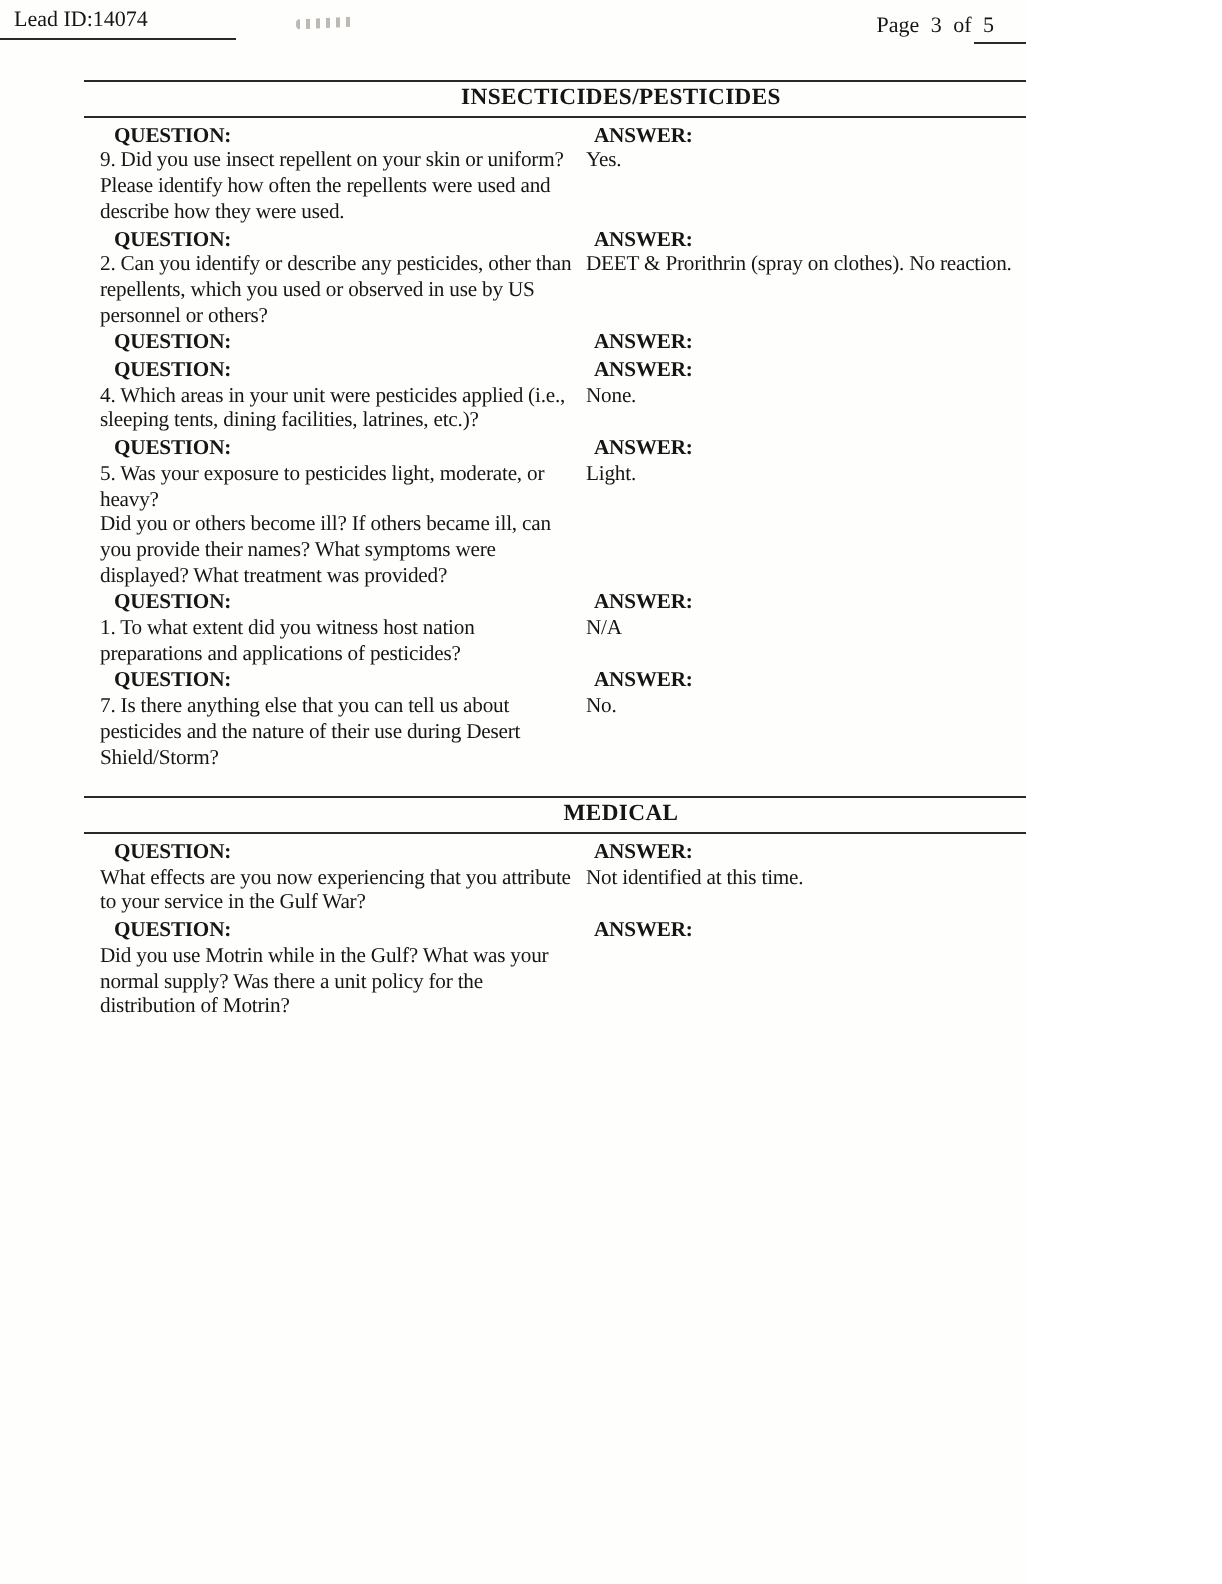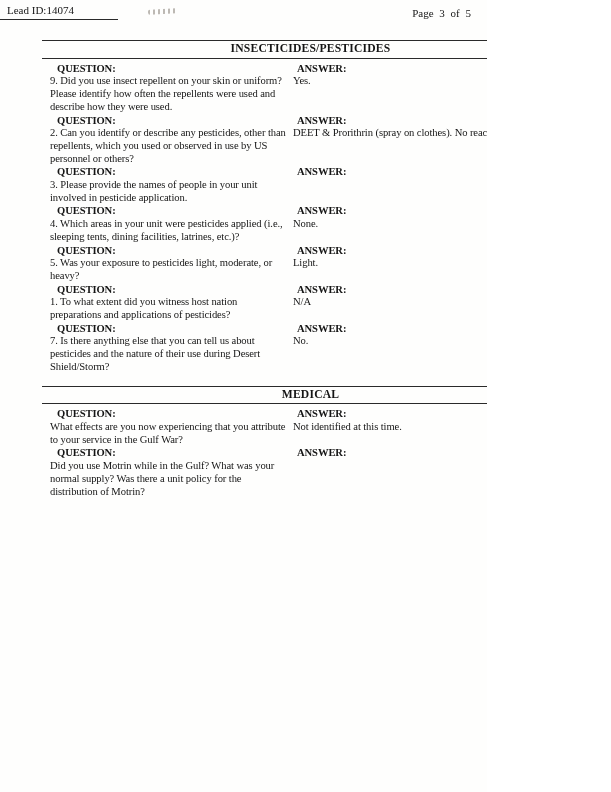--- a/index.html
+++ b/index.html
@@ -4,20 +4,21 @@
 <style>
   html, body { margin: 0; padding: 0; background: #ffffff; }
   .page {
     position: relative;
     width: 487px;
     height: 792px;
     background: #fefefdf5;
     font-family: "Liberation Serif", "DejaVu Serif", serif;
     color: #151515;
     overflow: hidden;
+    padding-left: 26px;
   }
   .header-left {
     position: absolute; left: 7px; top: 4px;
     font-size: 11px;
   }
   .header-right {
     position: absolute; right: 16px; top: 7px;
     font-size: 11px;
     word-spacing: 3px;
   }
@@ -99,21 +100,20 @@
           </div>
           <div class="a-col">
             <div class="a-label">ANSWER:</div>
             <div class="a-text">DEET &amp; Prorithrin (spray on clothes).  No reaction.</div>
           </div>
         </div>
 
         <div class="qa">
           <div class="q-col">
             <div class="q-label">QUESTION:</div>
-            <div class="q-text">3. Please provide the names of people in your unit involved in pesticide application.</div>
           </div>
           <div class="a-col">
             <div class="a-label">ANSWER:</div>
             <div class="a-text"></div>
           </div>
         </div>
 
         <div class="qa">
           <div class="q-col">
             <div class="q-label">QUESTION:</div>
@@ -122,20 +122,21 @@
           <div class="a-col">
             <div class="a-label">ANSWER:</div>
             <div class="a-text">None.</div>
           </div>
         </div>
 
         <div class="qa">
           <div class="q-col">
             <div class="q-label">QUESTION:</div>
             <div class="q-text">5. Was your exposure to pesticides light, moderate, or heavy?</div>
+            <div class="q-extra">Did you or others become ill?  If others became ill, can you provide their names?  What symptoms were displayed? What treatment was provided?</div>
           </div>
           <div class="a-col">
             <div class="a-label">ANSWER:</div>
             <div class="a-text">Light.</div>
           </div>
         </div>
 
         <div class="qa">
           <div class="q-col">
             <div class="q-label">QUESTION:</div>

